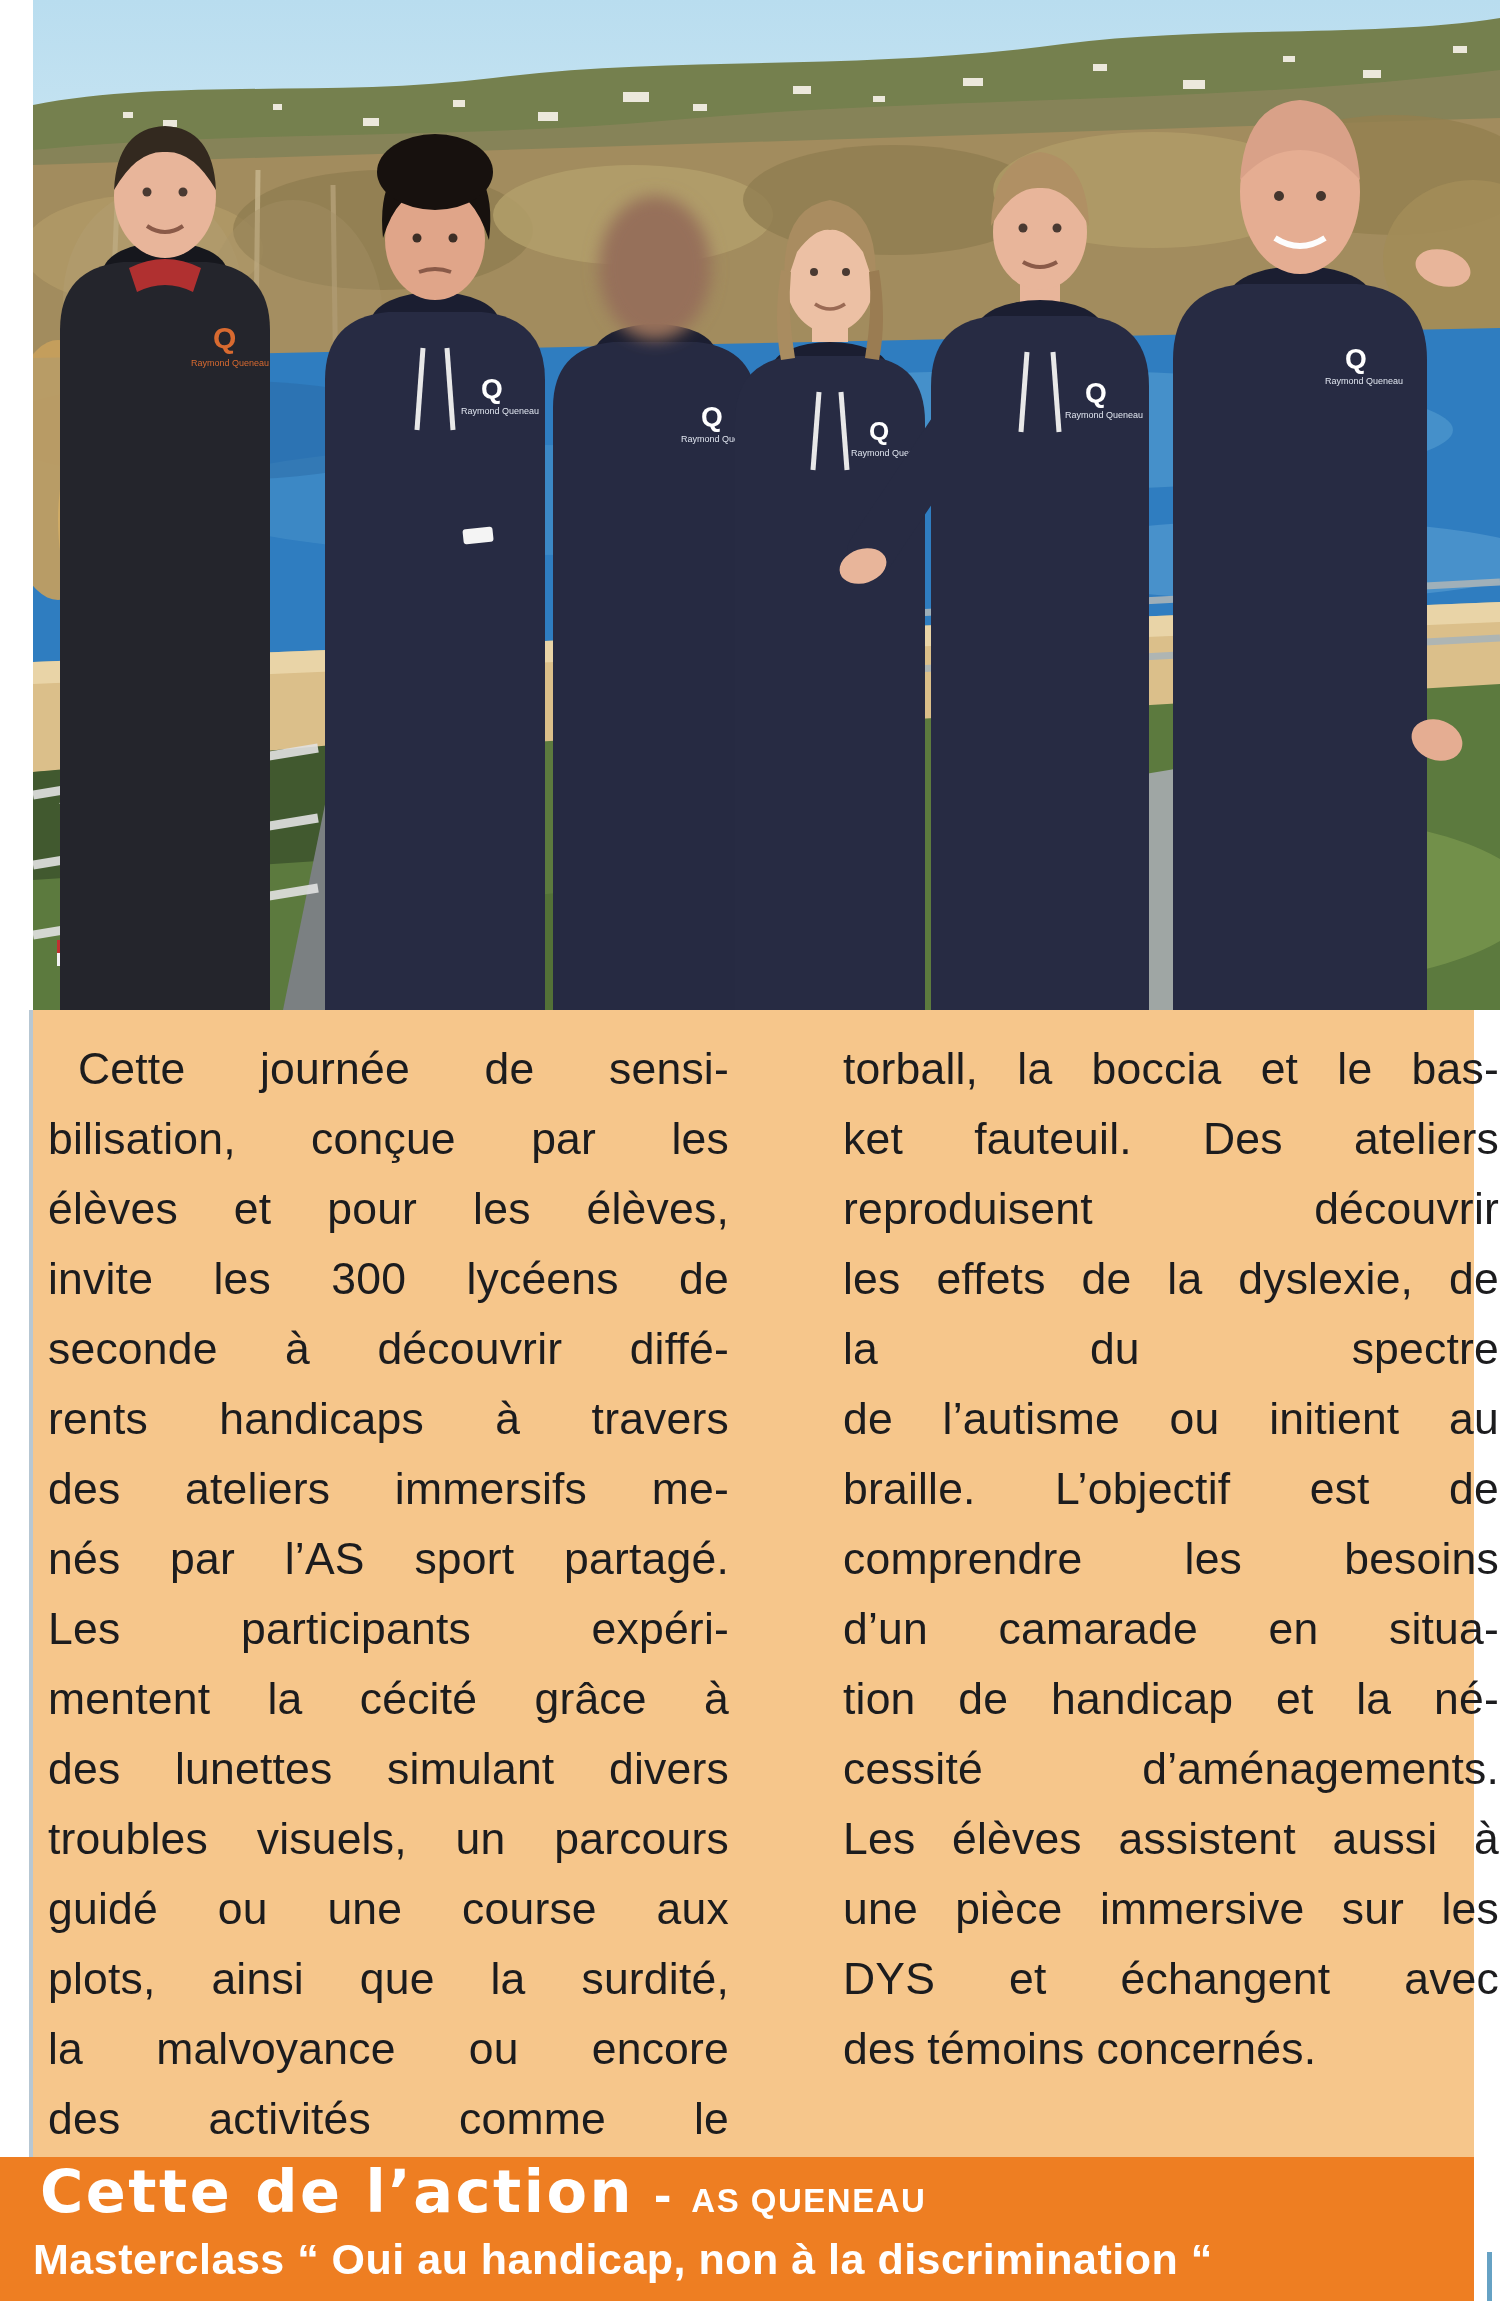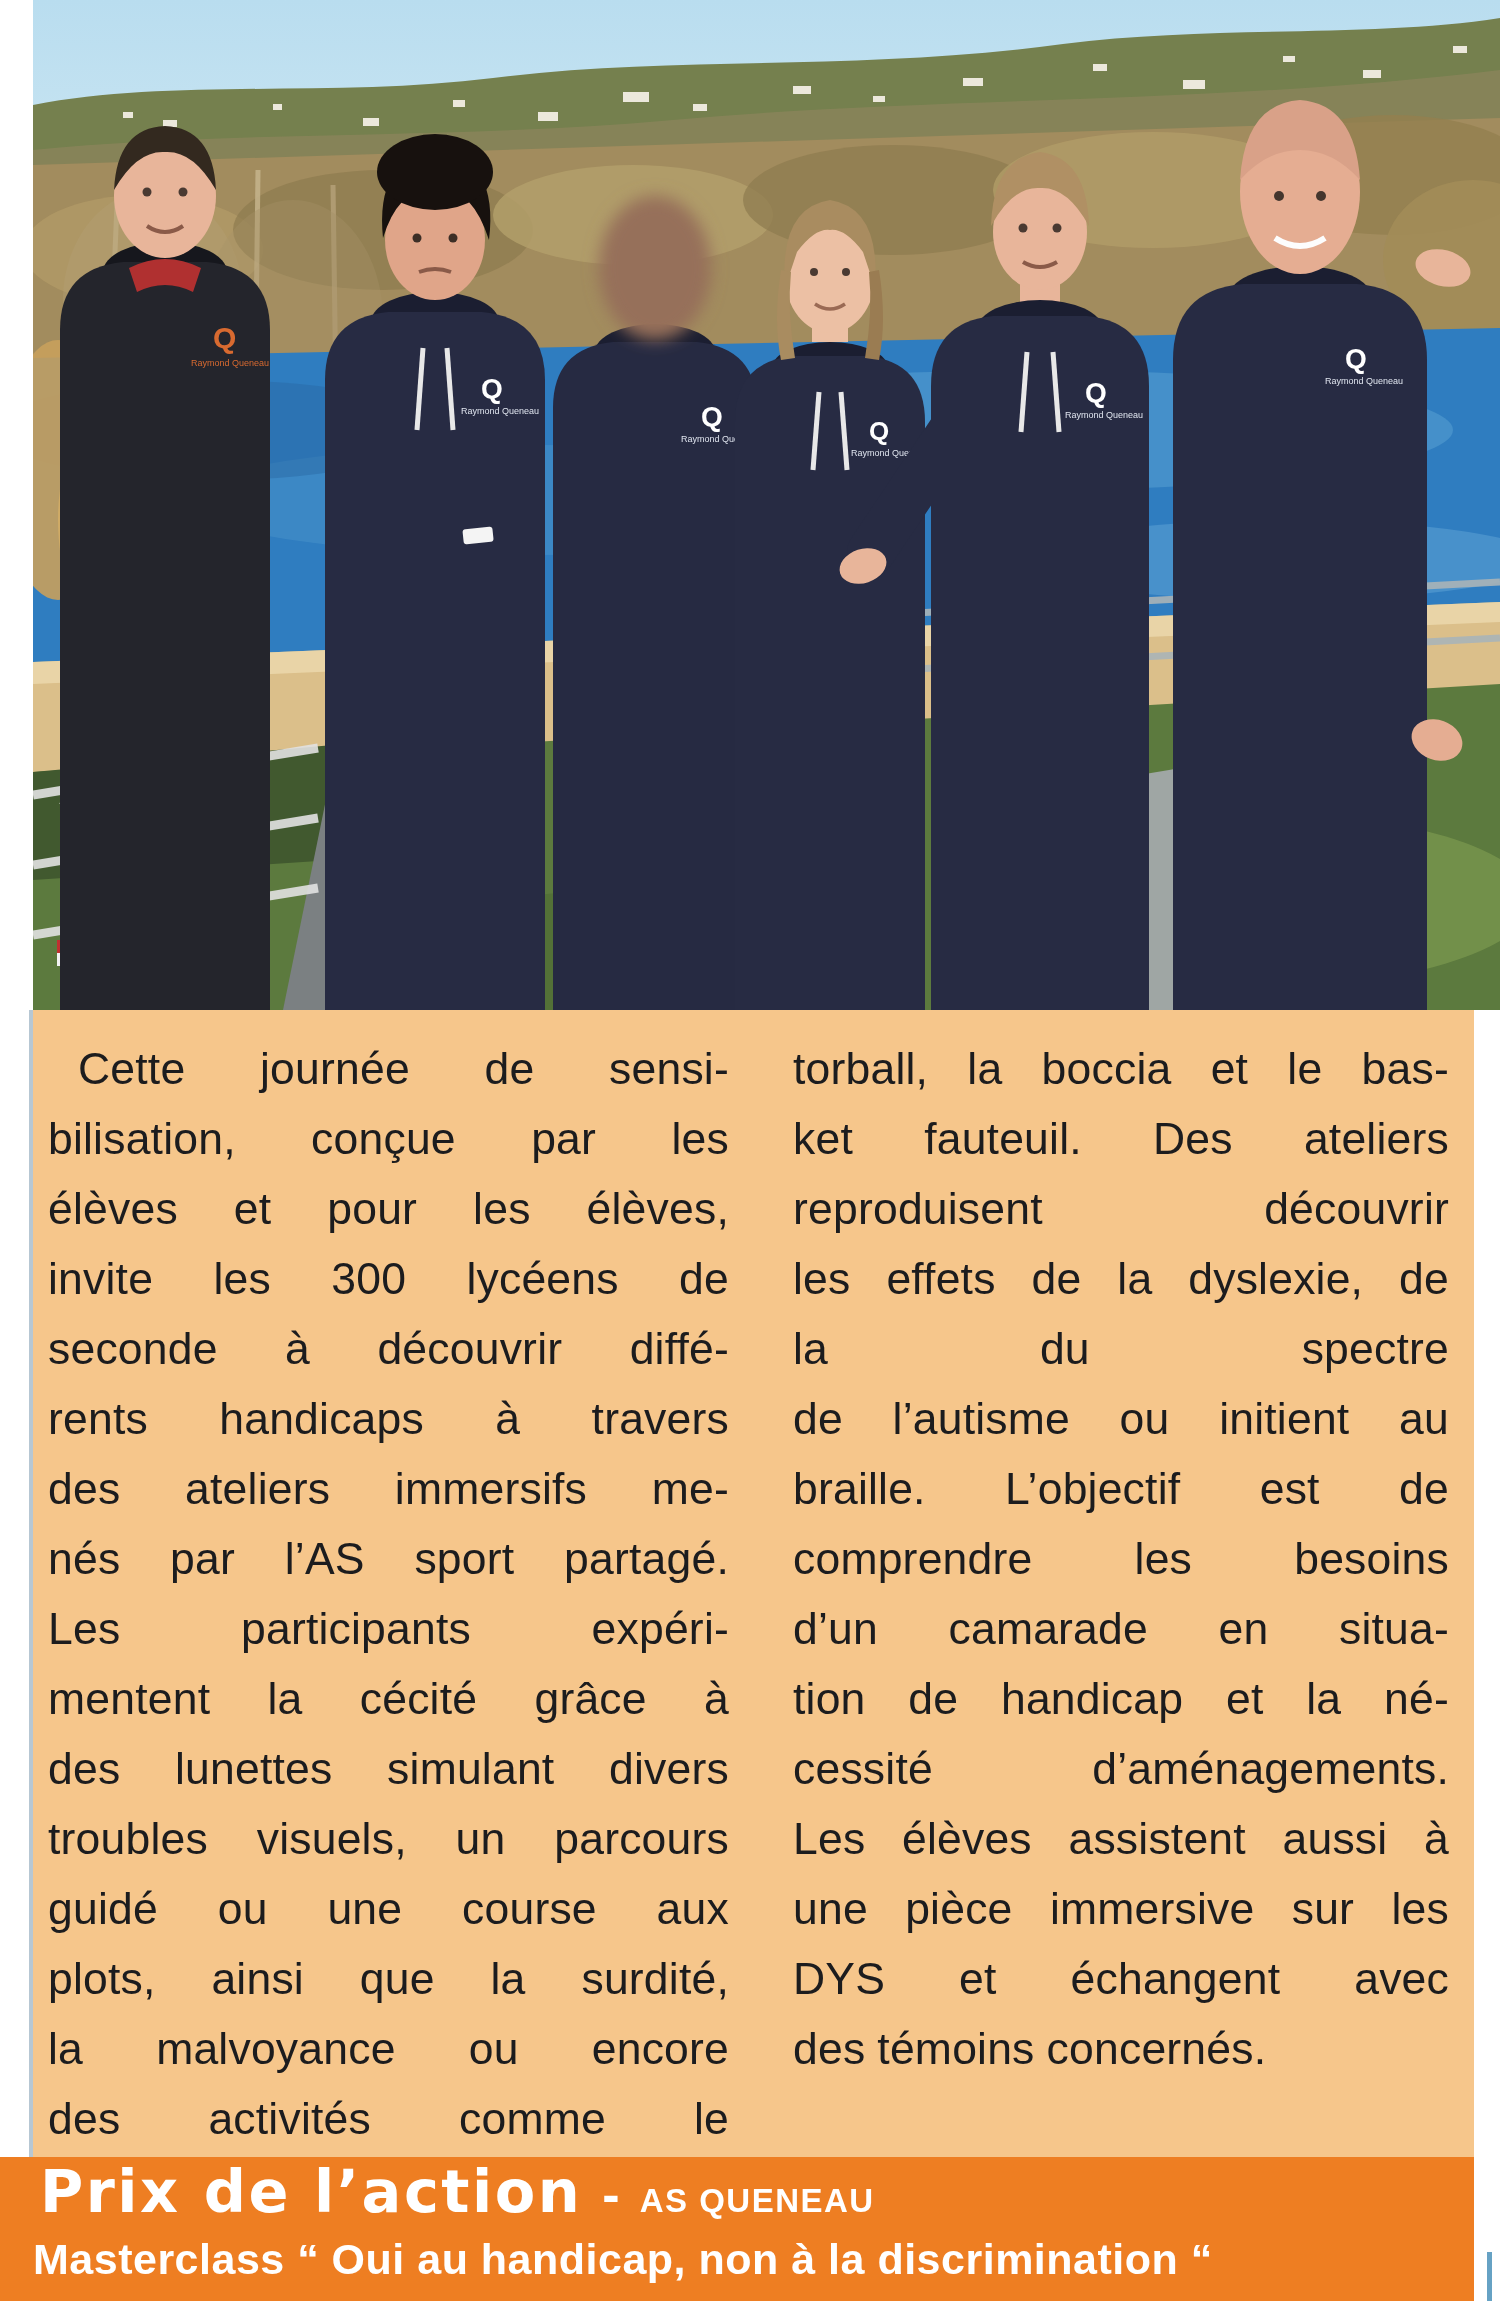--- a/index.html
+++ b/index.html
@@ -11,21 +11,21 @@
   .photo-wrap svg { display:block; width:100%; height:100%; }
 
   .edge-strip { position:absolute; left:29px; top:1010px; width:5px; height:1147px; background:#b7c7d3; }
 
   .textblock {
     position:absolute; left:33px; top:1010px; width:1441px; height:1147px;
     background:#f6c68b;
   }
   .col { position:absolute; top:24px; }
   .col-left  { left:15px;  width:681px; }
-  .col-right { left:760px; width:656px; }
+  .col-right { left:810px; width:656px; }
   .jline {
     display:flex; justify-content:space-between;
     height:70px; line-height:70px;
     font-size:44.5px; color:#1c1c1e; white-space:nowrap;
     letter-spacing:0.2px;
   }
   .jline span { display:inline-block; }
   .jline.ragged { justify-content:flex-start; gap:0.27em; }
   .jline.indent { padding-left:30px; }
 
@@ -466,20 +466,20 @@
       <div class="jline ragged">
         <span>des</span>
         <span>témoins</span>
         <span>concernés.</span>
       </div>
     </div>
 </div>
 
 <div class="banner">
   <div class="banner-line1">
-    <span class="prize-title">Prix de l’action</span>
+    <span class="prize-title">Cette de l’action</span>
     <span class="prize-sep">-</span>
     <span class="prize-team">AS QUENEAU</span>
   </div>
   <div class="banner-line2">Masterclass “ Oui au handicap, non à la discrimination “</div>
 </div>
 
 <div class="blue-tick"></div>
 
 </body></html>

